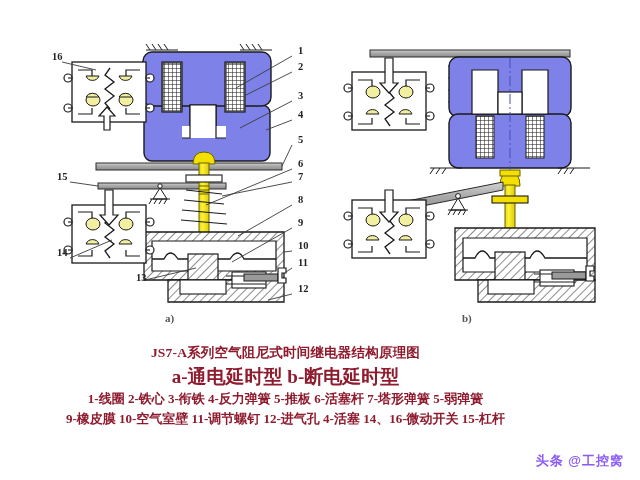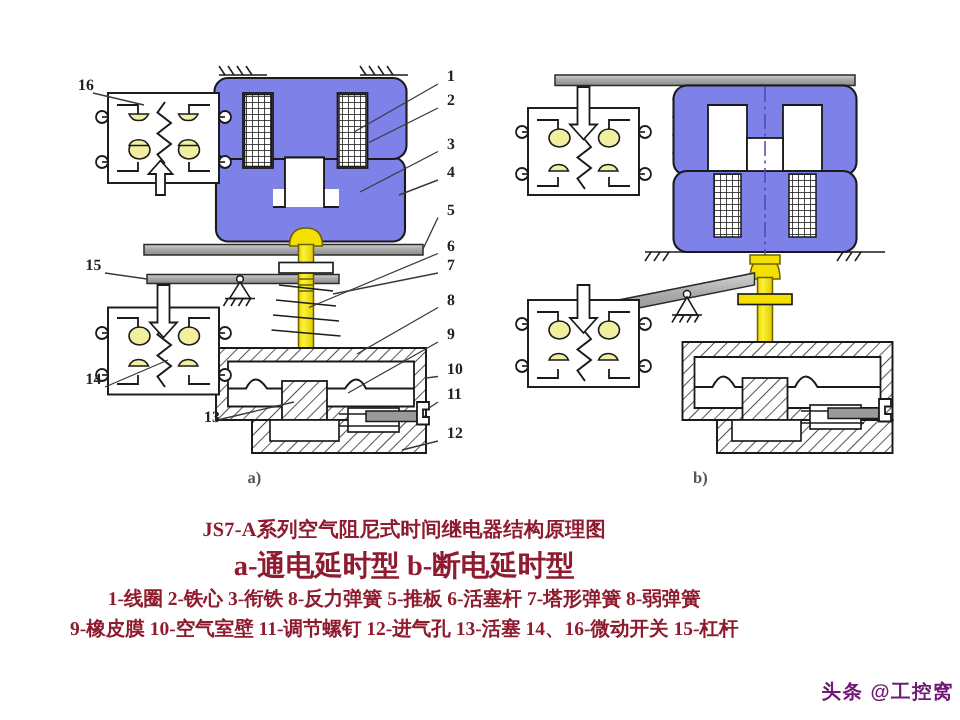--- a/index.html
+++ b/index.html
@@ -6,32 +6,32 @@
   html,body{margin:0;padding:0;}
   body{
     width:640px;height:480px;background:#ffffff;overflow:hidden;
     font-family:"Liberation Serif","DejaVu Serif",serif;
   }
   #root{position:relative;width:640px;height:480px;}
 
   .fig{position:absolute;top:0;left:0;width:640px;height:340px;}
 
   .caption{
-    position:absolute;left:0;width:539px;text-align:center;
+    position:absolute;left:16px;width:539px;text-align:center;
     color:#8E1B2E;font-weight:bold;
     font-family:"Liberation Serif","DejaVu Serif",serif;
   }
   #cap-title{top:344px;font-size:13.5px;letter-spacing:.2px;}
   #cap-sub{top:364px;font-size:19px;}
   #cap-l1{top:390px;font-size:13px;}
   #cap-l2{top:410px;font-size:13px;}
 
   #watermark{
-    position:absolute;right:4px;top:452px;
-    font-size:13px;color:#701a75;font-weight:bold;
+    position:absolute;right:16px;top:452px;
+    font-size:13px;color:#8b5cf6;font-weight:bold;
     font-family:"Liberation Sans","DejaVu Sans",sans-serif;
     letter-spacing:1px;
   }
 </style>
 </head>
 <body>
 
 <div id="root">
 
   <svg class="fig" id="figure" viewBox="0 0 640 340">
@@ -360,17 +360,17 @@
         <path d="M390,254 l-5,-7 l9,-7 l-9,-7 l9,-7 l-5,-6" fill="none" stroke="#1a1a1a" stroke-width="1.3"></path>
         <path d="M385,190 h8 v22 h5 l-9,10 l-9,-10 h5 z" fill="#ffffff" stroke="#1a1a1a" stroke-width="1.2"></path>
       </g>
 
       <text id="sub-b-t" x="462" y="322" font-size="11" font-weight="bold" fill="#555" font-family="Liberation Serif, serif">b)</text>
     </g>
   </svg>
 
   <div class="caption" id="cap-title">JS7-A系列空气阻尼式时间继电器结构原理图</div>
   <div class="caption" id="cap-sub">a-通电延时型   b-断电延时型</div>
-  <div class="caption" id="cap-l1">1-线圈  2-铁心  3-衔铁  8-反力弹簧  5-推板  6-活塞杆  7-塔形弹簧  8-弱弹簧</div>
-  <div class="caption" id="cap-l2">9-橡皮膜  10-空气室壁  11-调节螺钉  12-进气孔  13-活塞  14、16-微动开关  15-杠杆</div>
+  <div class="caption" id="cap-l1">1-线圈  2-铁心  3-衔铁  4-反力弹簧  5-推板  6-活塞杆  7-塔形弹簧  5-弱弹簧</div>
+  <div class="caption" id="cap-l2">9-橡皮膜  10-空气室壁  11-调节螺钉  12-进气孔  4-活塞  14、16-微动开关  15-杠杆</div>
 
   <div id="watermark">头条 @工控窝</div>
 </div>
 
 </body></html>

